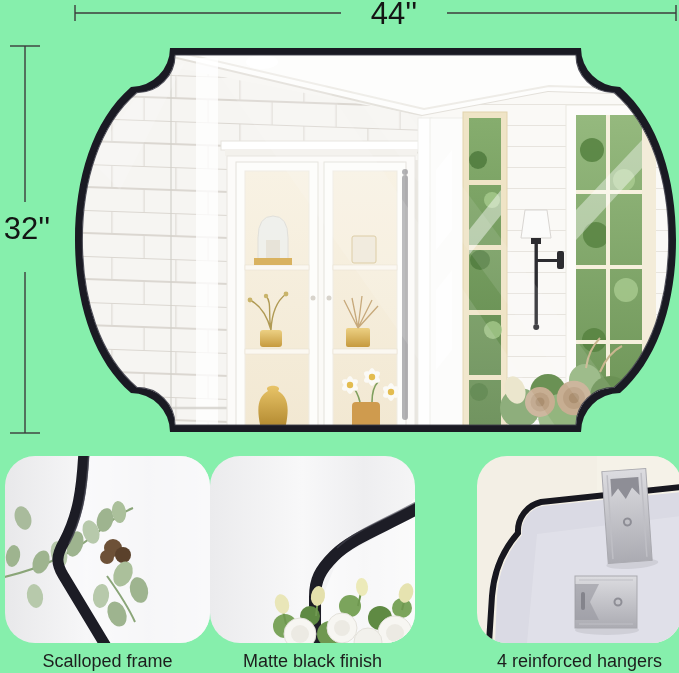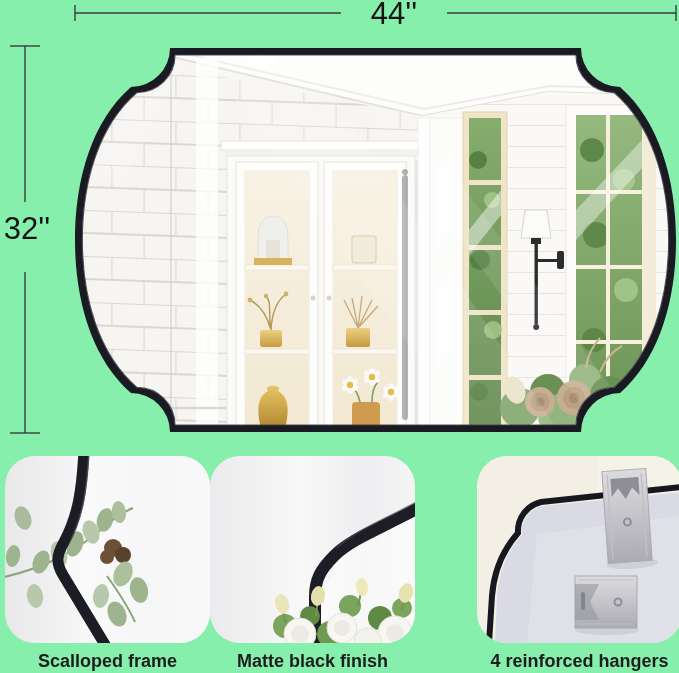--- a/index.html
+++ b/index.html
@@ -1,21 +1,21 @@
 <!DOCTYPE html>
 <html><head>
 <meta charset="utf-8">
 <style>
   html,body{margin:0;padding:0;background:#ffffff;}
   .stage{position:relative;width:679px;height:673px;background:#86efac;overflow:hidden;
          font-family:"Liberation Sans",sans-serif;}
   .main-figure{position:absolute;top:0;left:0;}
   .dim-text{font-family:"Liberation Sans",sans-serif;fill:#141414;}
   .thumbs{position:absolute;top:456px;left:0;width:679px;display:flex;}
-  .thumbs figure{margin:0;font-weight:bold;}
+  .thumbs figure{margin:0;}
   .thumbs figure.f1{margin-left:5px;}
   .thumbs figure.f2{}
   .thumbs figure.f3{margin-left:25px;padding-left:37px;}
   .thumb{width:205px;height:187px;border-radius:30px;overflow:hidden;display:block;}
   figcaption{margin-top:7px;text-align:center;font-size:18px;line-height:22px;color:#1d1d1d;}
 </style>
 </head>
 <body>
 
 <div class="stage">

